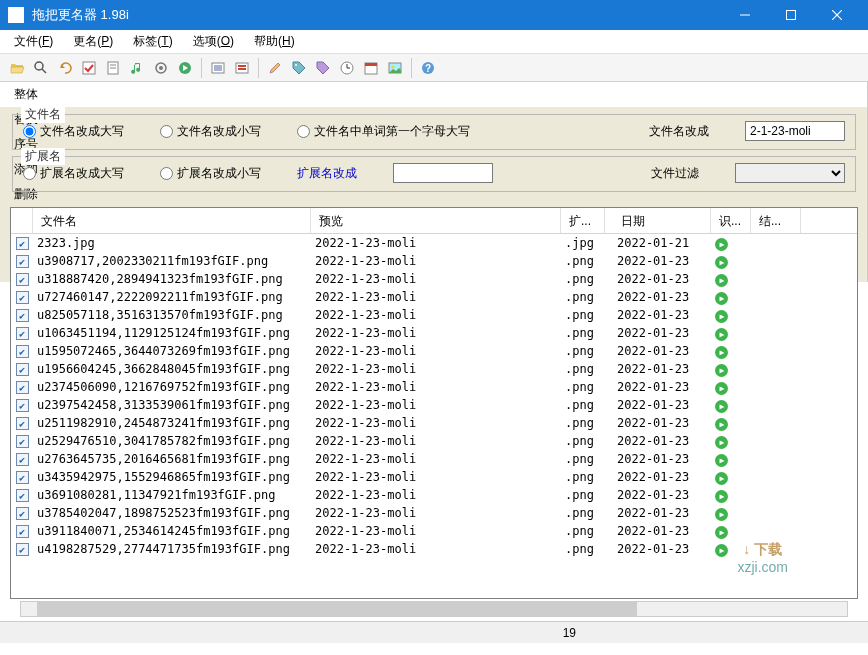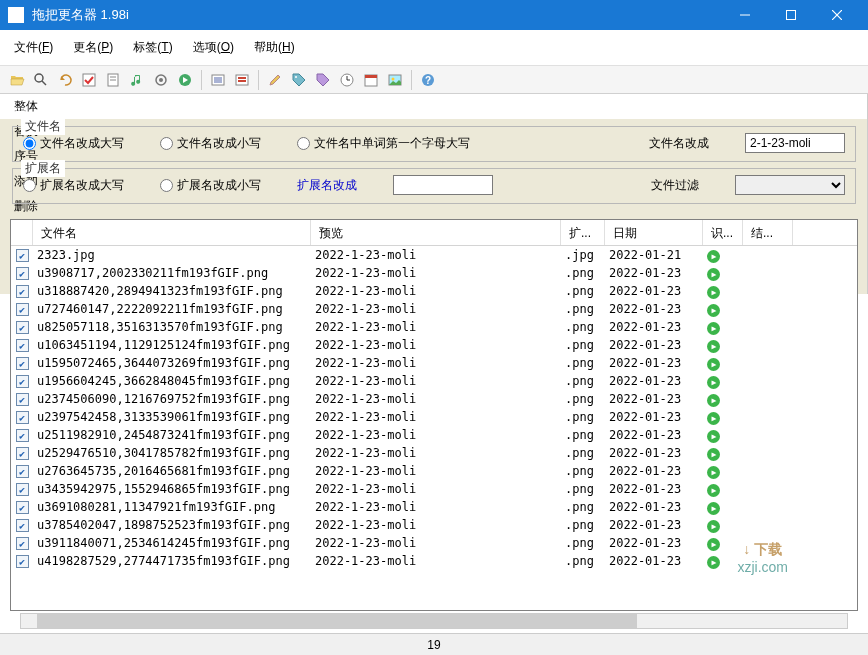--- a/index.html
+++ b/index.html
@@ -2,21 +2,21 @@
 <html><head>
 <meta charset="utf-8">
 <style>
 * { box-sizing: border-box; margin: 0; padding: 0; }
 body { font-family: "Microsoft YaHei", "SimSun", sans-serif; font-size: 12px; background: #fff; width: 868px; height: 655px; overflow: hidden; position: relative; }
 .titlebar { background: #1978d4; color: #fff; height: 30px; display: flex; align-items: center; padding: 0 8px; }
 .titlebar .icon { width: 16px; height: 16px; background: #fff; margin-right: 8px; display: inline-block; }
 .titlebar .title { flex: 1; font-size: 13px; }
 .titlebar .win-btns { display: flex; gap: 0; }
 .titlebar .win-btn { width: 46px; height: 30px; display: flex; align-items: center; justify-content: center; cursor: pointer; }
-.menubar { background: #fff; height: 36px; display: flex; align-items: center; padding: 0 4px; border-bottom: 1px solid #e0e0e0; }
+.menubar { background: #fff; height: 24px; display: flex; align-items: center; padding: 0 4px; border-bottom: 1px solid #e0e0e0; }
 .menubar .menu-item { padding: 3px 10px; cursor: pointer; }
 .menubar .menu-item u { text-decoration: underline; }
 .toolbar { background: #f5f5f5; height: 28px; display: flex; align-items: center; padding: 0 6px; gap: 2px; border-bottom: 1px solid #d0d0d0; }
 .toolbar .tb-btn { width: 22px; height: 22px; display: flex; align-items: center; justify-content: center; cursor: pointer; border-radius: 2px; }
 .toolbar .sep { width: 1px; height: 20px; background: #ccc; margin: 0 3px; }
 .tabs { display: flex; background: #f0f0f0; border-bottom: 1px solid #ccc; height: 24px; flex-direction: column; }
 .tab { padding: 4px 14px; cursor: pointer; border-right: 1px solid #ccc; background: #ece9d8; position: relative; }
 .tab.active { background: #fff; border-bottom: 1px solid #fff; margin-bottom: -1px; }
 .options-panel { padding: 8px 12px; background: #fff; border-bottom: 1px solid #d0d0d0; }
 .fieldset { border: 1px solid #b8b8b8; padding: 6px 10px 8px; margin-bottom: 6px; position: relative; }
@@ -27,31 +27,31 @@
 .filter-select { border: 1px solid #7a7a7a; width: 110px; height: 20px; }
 .blue-link { color: #0000cd; cursor: pointer; }
 .file-section { padding: 0 10px 4px; }
 .file-list { border: 1px solid #808080; height: 392px; background: #fff; overflow: hidden; position: relative; }
 .file-header { display: flex; background: #fff; border-bottom: 1px solid #d4d4d4; height: 26px; }
 .fh-col { border-right: 1px solid #e0e0e0; padding: 5px 8px; font-size: 12px; overflow: hidden; white-space: nowrap; }
 .col-chk-cell { width: 22px; text-align: center; padding: 2px 0; }
 .col-name { width: 278px; }
 .col-preview { width: 250px; }
 .col-ext { width: 44px; }
-.col-date { width: 98px; }
+.col-date { width: 98px; margin-left: 8px; }
 .col-id { width: 40px; }
 .col-res { width: 50px; }
 .file-body { overflow-y: auto; overflow-x: auto; height: 364px; font-family: "SimSun", monospace; }
 .file-row { display: flex; height: 18px; align-items: center; }
 .file-row .cell { padding: 1px 4px; overflow: hidden; white-space: nowrap; font-size: 12px; }
 .chk { width: 13px; height: 13px; border: 1px solid #6b8aad; background: #f0f5fa; display: inline-flex; align-items: center; justify-content: center; color: #2161b3; font-size: 10px; line-height: 1; }
 .play-ico { width: 13px; height: 13px; border-radius: 50%; background: #3bb54a; display: inline-flex; align-items: center; justify-content: center; color: #fff; font-size: 8px; padding-left: 1px; }
 .statusbar { height: 22px; border-top: 1px solid #ccc; display: flex; align-items: center; background: #f0f0f0; font-size: 12px; padding: 0 8px; }
 .status-left { flex: 1; }
-.status-center { flex: 1; text-align: center; }
+.status-center { flex: 1; text-align: right; }
 .status-right { flex: 1; }
 .hscroll { height: 16px; background: #f0f0f0; border: 1px solid #ccc; margin: 2px 10px 0; position: relative; }
 .hscroll .thumb { position: absolute; left: 16px; width: 600px; height: 14px; background: #cdcdcd; }
 .watermark { position: absolute; bottom: 80px; right: 80px; opacity: 0.6; font-size: 14px; color: #0066cc; pointer-events: none; }
 svg { display: block; }
 </style>
 </head>
 <body>
 
 <div class="titlebar">

